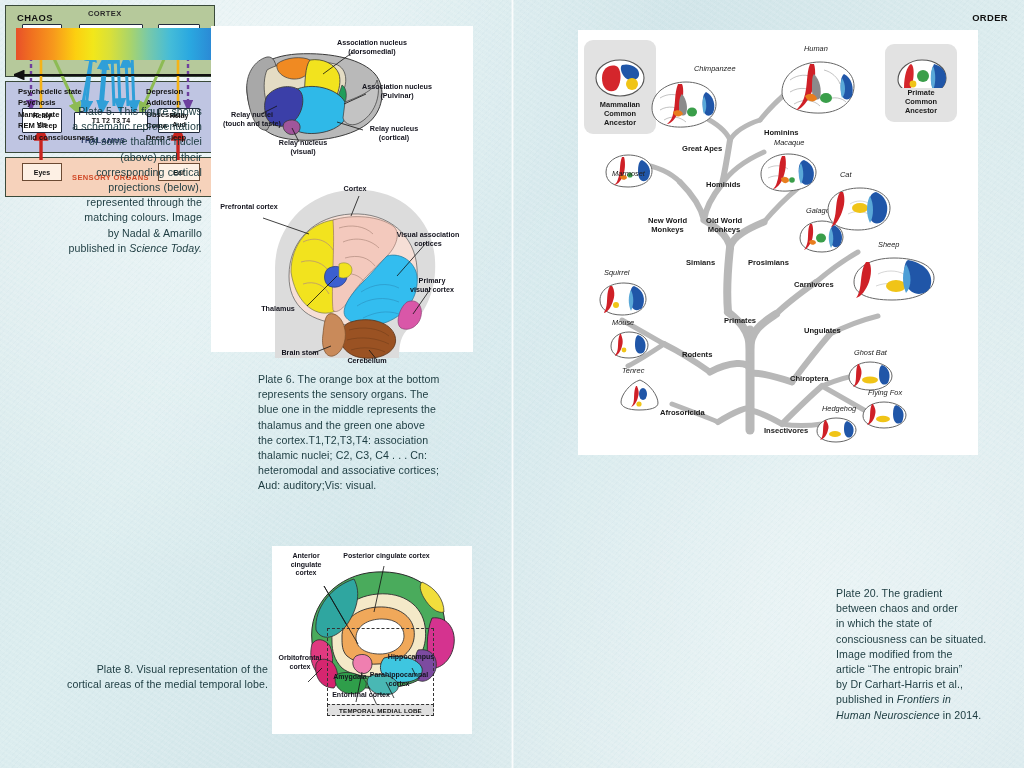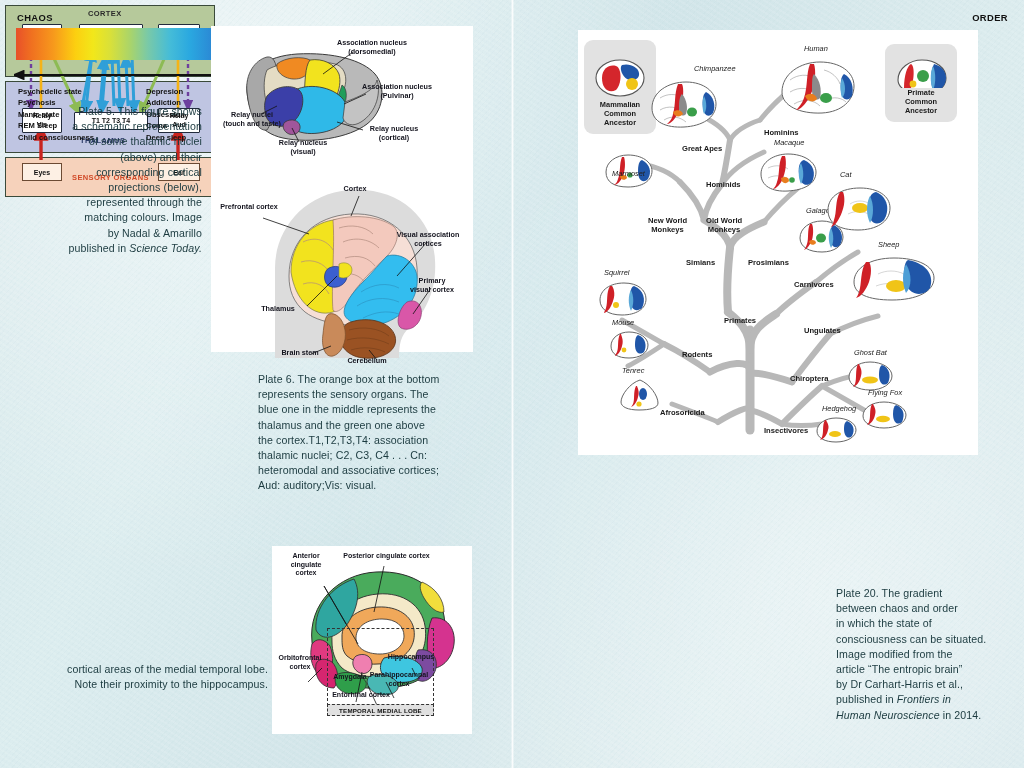--- a/index.html
+++ b/index.html
@@ -395,22 +395,22 @@
   <div class="p8lbl" style="left:58px;top:127px;width:40px;text-align:center;">Amygdala</div>
   <div class="p8lbl" style="left:58px;top:145px;width:62px;text-align:center;">Entorhinal cortex</div>
   <div class="p8lbl" style="left:96px;top:125px;width:62px;text-align:center;">
     <span>Parahippocampal</span><br>
     <span>cortex</span>
   </div>
   <div class="p8lbl" style="left:114px;top:107px;width:50px;text-align:center;">Hippocampus</div>
 </div>
 
 <div class="caption cap-right cap8">
+  <div>Plate 8. Visual representation of the</div>
   <div>cortical areas of the medial temporal lobe.</div>
-  <div>Note their proximity to the hippocampus.</div>
 </div>
 
 <div class="panel" id="plate7">
 
   <svg width="400" height="425" style="position:absolute;left:0;top:0;">
     <g stroke="#b8b8b8" fill="none" stroke-linecap="round">
 
       <path d="M172,400 C172,360 172,330 172,300" stroke-width="9"></path>
 
       <path d="M172,320 C172,300 160,290 150,282" stroke-width="8"></path>

